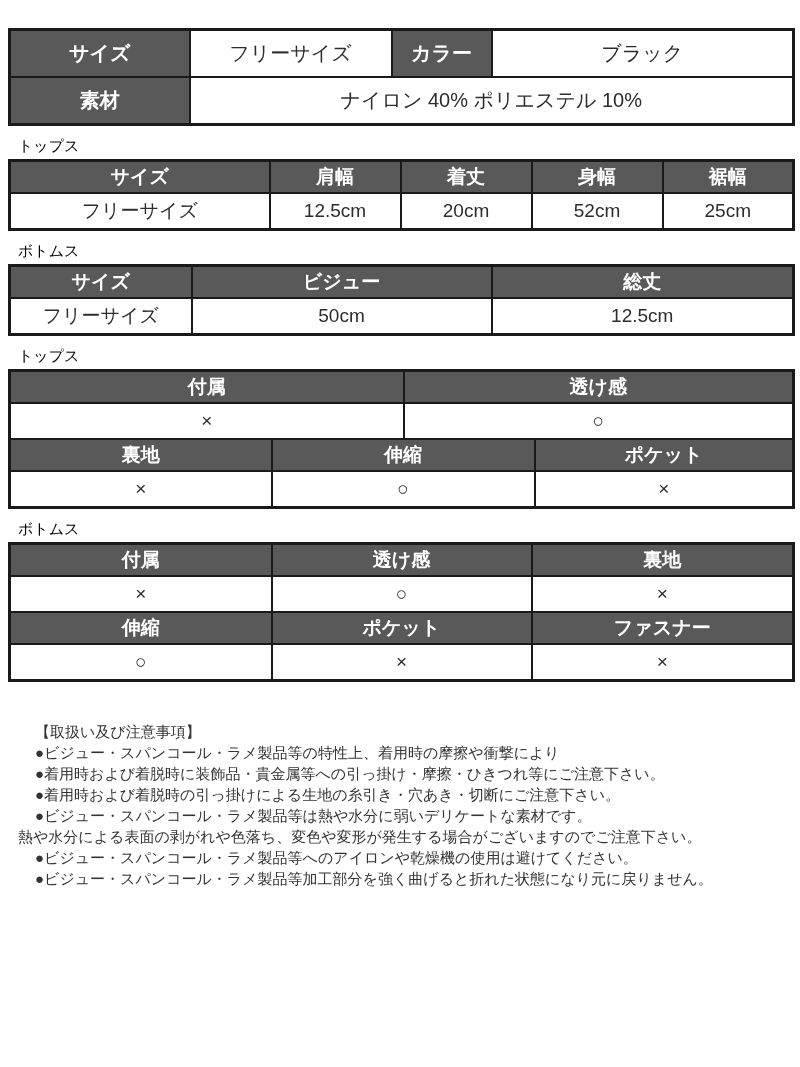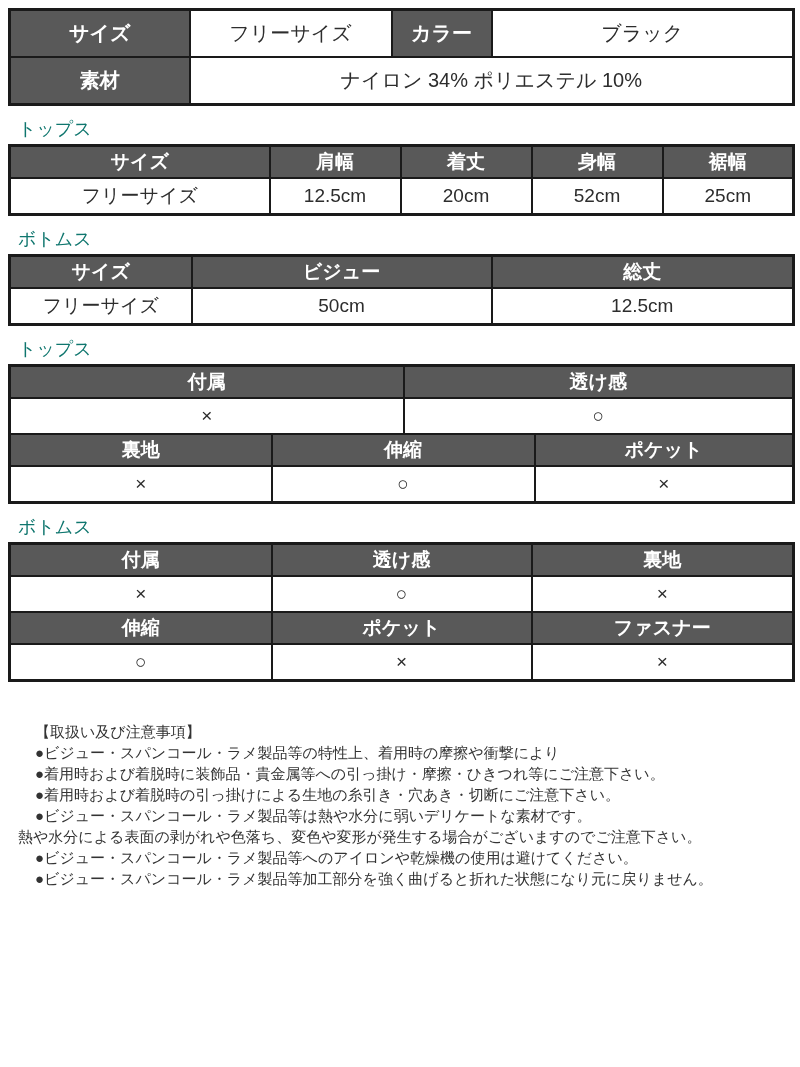--- a/index.html
+++ b/index.html
@@ -1,35 +1,35 @@
 <!DOCTYPE html>
 <html><head>
 <meta charset="utf-8">
 <style>
   html,body{margin:0;padding:0;}
   body{
     width:800px;height:1067px;background:#ffffff;
     font-family:"Liberation Sans","DejaVu Sans",sans-serif;
     color:#2d2d2d;overflow:hidden;
   }
-  .wrap{padding:8px;}
+  .wrap{padding:8px;margin-top:20px;}
   table.spec{
     border-collapse:collapse;table-layout:fixed;width:784px;
     border:3px solid #1a1a1a;
   }
   table.spec td{
     border:2px solid #1a1a1a;text-align:center;vertical-align:middle;
     overflow:hidden;white-space:nowrap;padding:0;
   }
   td.hd{background:#595959;color:#ffffff;font-weight:bold;}
   .summary td{height:45px;font-size:20px;}
   tr.r-hd td{height:30px;font-size:19px;}
   tr.r-val td{height:34px;font-size:19px;}
   td.sym{font-size:22px;font-weight:normal;}
-  .sec{margin:11px 0 3px 10px;font-size:18px;color:#0f766e;}
+  .sec{margin:11px 0 3px 10px;font-size:15px;color:#000000;}
   .notes{margin:40px 0 0 10px;font-size:15px;line-height:21px;color:#333333;width:770px;font-family:Liberation Serif, serif;}
   .nl{white-space:nowrap;}
   .nl.ind{padding-left:17px;}
 </style>
 </head>
 <body>
 
 <div class="wrap">
 
   <table class="spec summary">
@@ -41,21 +41,21 @@
       </colgroup>
     <tbody>
         <tr>
       <td class="hd">サイズ</td>
       <td>フリーサイズ</td>
       <td class="hd">カラー</td>
       <td>ブラック</td>
     </tr>
     <tr>
       <td class="hd">素材</td>
-      <td colspan="3">ナイロン 34%  ポリエステル 10%</td>
+      <td colspan="3">ナイロン 40%  ポリエステル 10%</td>
     </tr>
   </tbody>
     </table>
 
   <div class="sec">トップス</div>
   <table class="spec">
     <colgroup>
         <col style="width:260px">
         <col style="width:131px">
         <col style="width:131px">

